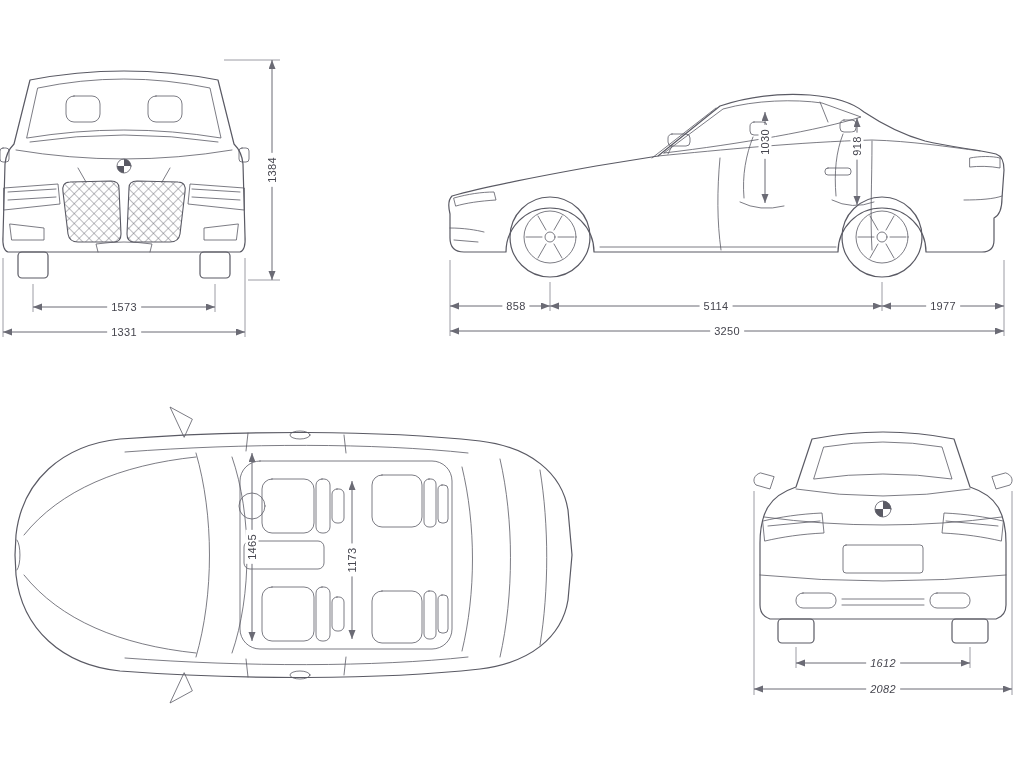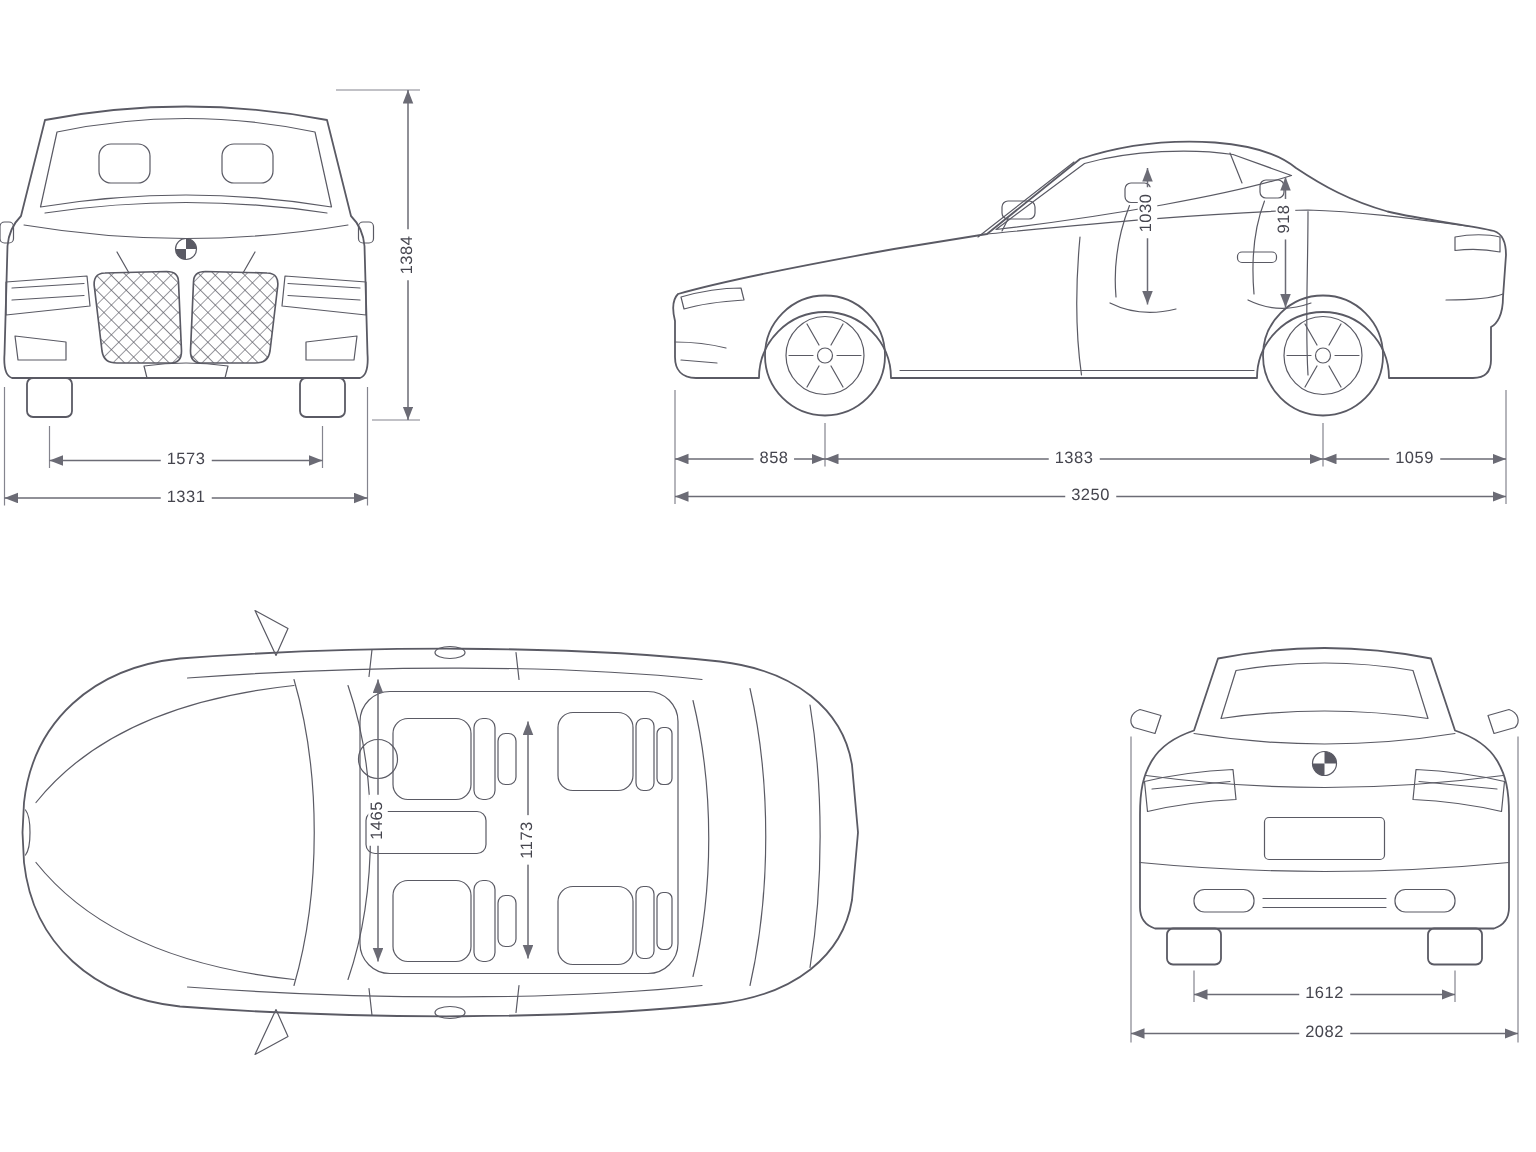--- a/index.html
+++ b/index.html
@@ -133,22 +133,22 @@
         <line class="ext" x1="584" y1="260" x2="584" y2="336"></line>
         <line class="dim" x1="30" y1="306" x2="130" y2="306" marker-start="url(#arr)" marker-end="url(#arr)"></line>
         <line class="dim" x1="130" y1="306" x2="462" y2="306" marker-start="url(#arr)" marker-end="url(#arr)"></line>
         <line class="dim" x1="462" y1="306" x2="584" y2="306" marker-start="url(#arr)" marker-end="url(#arr)"></line>
         <line class="dim" x1="30" y1="331" x2="584" y2="331" marker-start="url(#arr)" marker-end="url(#arr)"></line>
       </g>
     </svg>
     <div class="dim-label vert" style="left:345px;top:142px;">1030</div>
     <div class="dim-label vert" style="left:437px;top:146px;">918</div>
     <div class="dim-label" style="left:96px;top:306px;">858</div>
-    <div class="dim-label" style="left:296px;top:306px;">1383</div>
-    <div class="dim-label" style="left:523px;top:306px;">1059</div>
+    <div class="dim-label" style="left:296px;top:306px;">5114</div>
+    <div class="dim-label" style="left:523px;top:306px;">1977</div>
     <div class="dim-label" style="left:307px;top:331px;">3250</div>
   </div>
 
   
   <div class="view" style="left:0;top:395px;width:600px;height:320px;">
     <svg width="600" height="320" viewBox="0 0 600 320">
       <g>
         <path class="car" d="M120,44 C240,35 380,35 480,46 C530,52 562,78 568,115 L572,160 L568,205 C562,242 530,268 480,274 C380,285 240,285 120,276 C62,270 22,234 16,180 L15,160 L16,140 C22,86 62,50 120,44 Z"></path>
         <path class="thin" d="M125,57 C245,48 375,48 468,58"></path>
         <path class="thin" d="M125,263 C245,272 375,272 468,262"></path>
@@ -186,21 +186,21 @@
       <g>
         <line class="dim" x1="252" y1="58" x2="252" y2="246" marker-start="url(#arr)" marker-end="url(#arr)"></line>
         <line class="dim" x1="352" y1="86" x2="352" y2="244" marker-start="url(#arr)" marker-end="url(#arr)"></line>
       </g>
     </svg>
     <div class="dim-label vert" style="left:252px;top:152px;">1465</div>
     <div class="dim-label vert" style="left:352px;top:165px;">1173</div>
   </div>
 
   
-  <div class="view" style="left:730px;top:395px;width:294px;height:320px;">
+  <div class="view" style="left:730px;top:395px;width:294px;height:320px;font-style:italic;">
     <svg width="294" height="320" viewBox="0 0 294 320">
       <g>
         <path class="car" d="M82,44 Q153,30 224,44 L240,92 C252,96 262,102 268,112 C274,122 276,132 276,148 L276,210 C276,218 272,222 266,224 L40,224 C34,222 30,218 30,210 L30,148 C30,132 32,122 38,112 C44,102 54,96 66,92 Z"></path>
         <path class="thin" d="M94,52 Q153,42 212,52 L222,84 Q153,74 84,84 Z"></path>
         <path class="thin" d="M66,94 Q153,108 240,94"></path>
         <path class="thin" d="M34,122 Q153,138 272,122"></path>
         <path class="thin" d="M33,126 C50,122 70,119 92,118 L94,138 C72,139 52,142 35,146 Z M38,131 L90,126"></path>
         <path class="thin" d="M273,126 C256,122 236,119 214,118 L212,138 C234,139 254,142 271,146 Z M268,131 L216,126"></path>
         <rect class="thin" x="113" y="150" width="80" height="28" rx="3"></rect>
         <path class="thin" d="M30,180 Q153,192 276,180"></path>

